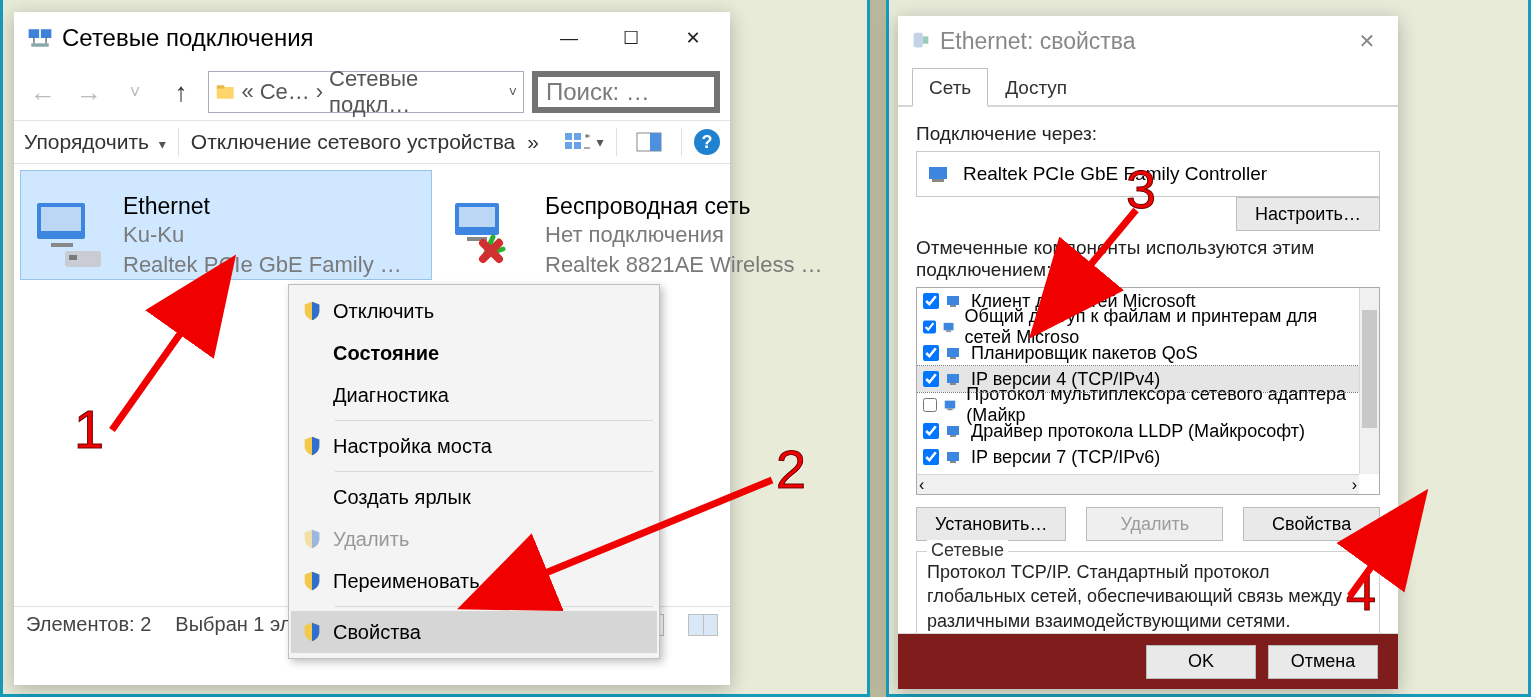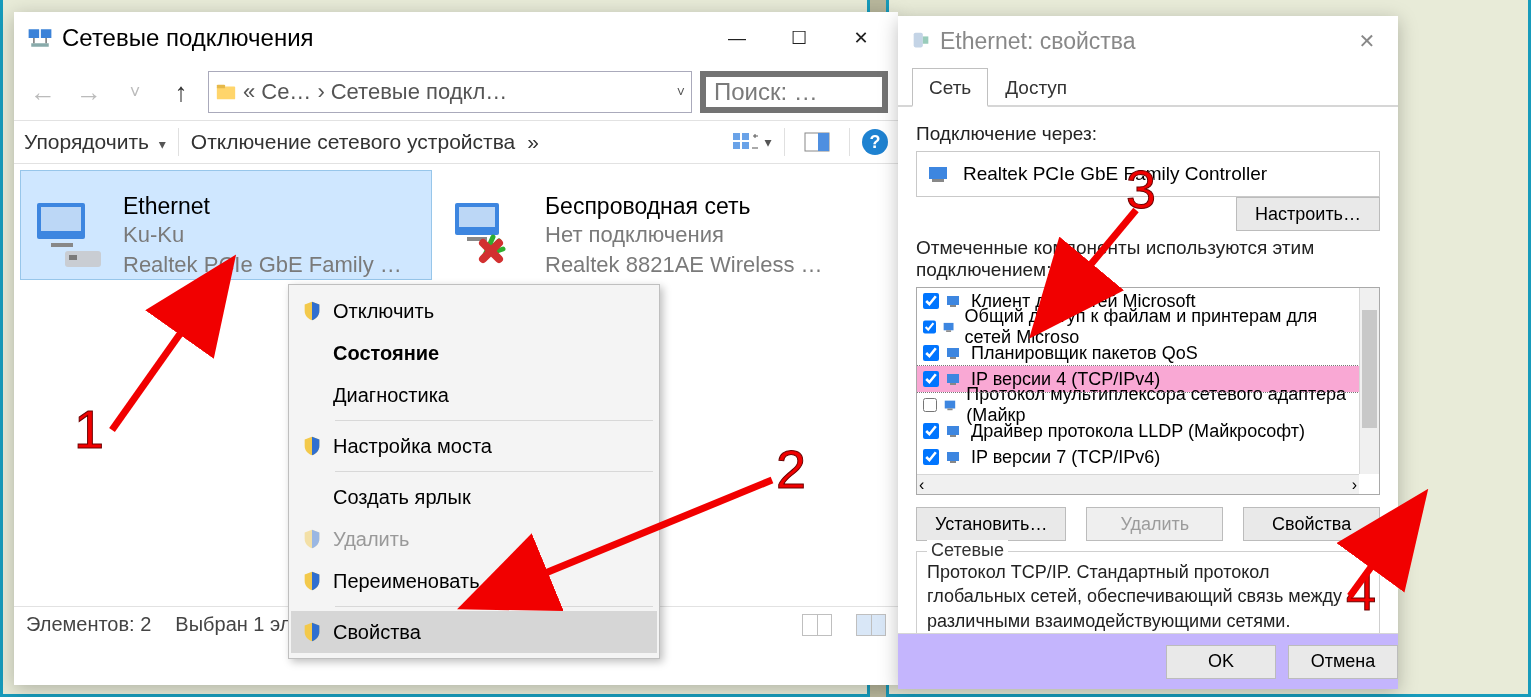--- a/index.html
+++ b/index.html
@@ -3,21 +3,21 @@
 <meta charset="utf-8">
 <style>
   * { box-sizing: border-box; margin: 0; padding: 0; font-family: "Segoe UI", Tahoma, sans-serif; }
   body { background: #b8b79c; width: 1531px; height: 697px; position: relative; overflow: hidden; }
   .panel-bg-left, .panel-bg-right { position: absolute; height: 697px; background: #e8ebd8; border: 3px solid #179bbb; }
   .panel-bg-left { left: 0; top: 0; width: 870px; border-top: none; padding-top: 4px;}
   .panel-bg-right { left: 886px; top: 0; width: 645px; border-top:none; padding-top:4px;}
 
   
   .win { position: absolute; background:#fff; box-shadow: 0 4px 18px rgba(0,0,0,.25); }
-  .win-left { left: 14px; top: 12px; width: 884px; height: 673px; }
+  .win-left { left: 14px; top: 12px; width: 716px; height: 673px; }
 
   .titlebar { display:flex; align-items:center; height:52px; padding:0 6px 0 12px; }
   .titlebar .tico { width:28px; height:28px; margin-right:8px; }
   .titlebar .title { font-size:24px; color:#000; flex:1; }
   .win-btns { display:flex; gap:0; }
   .win-btn { width:62px; height:36px; display:flex; align-items:center; justify-content:center; font-size:18px; color:#222; }
   .addrbar { display:flex; align-items:center; height:56px; padding:0 10px; gap:8px; }
   .navarrow { width:38px; height:38px; display:flex; align-items:center; justify-content:center; color:#bbb; font-size:26px;}
   .navarrow.up{ color:#353535;}
   .addr { flex:1; height:42px; border:1px solid #aab; display:flex; align-items:center; padding:0 6px; gap:6px; font-size:22px; color:#555;}
@@ -63,30 +63,30 @@
   .dlg-body{ padding:10px 18px 6px 18px;}
   .lbl{ font-size:19px; color:#222; margin:6px 0 6px;}
   .adapter-box{ height:46px; border:1px solid #c9c9c9; display:flex; align-items:center; padding:0 10px; gap:10px; font-size:19px;}
   .btn{ height:34px; padding:0 18px; background:#e9e9e9; border:1px solid #bcbcbc; font-size:18px; display:inline-flex; align-items:center; justify-content:center;}
   .right-align{ display:flex; justify-content:flex-end; margin:0 0 6px;text-align:right;}
   .comp-list{ border:1px solid #a9a9a9; height:208px; position:relative; overflow:hidden;}
   .comp-scroll{ position:absolute; right:0; top:0; bottom:20px; width:20px; background:#f0f0f0; border-left:1px solid #d6d6d6;}
   .comp-scroll .sbar{ position:absolute; left:2px; right:2px; top:22px; height:118px; background:#c8c8c8;}
   .comp-hscroll{ position:absolute; left:0; right:20px; bottom:0; height:20px; background:#f0f0f0; border-top:1px solid #d6d6d6; display:flex; align-items:center; justify-content:space-between; padding:0 2px;}
   .comp-row{ height:26px; display:flex; align-items:center; padding:0 6px; gap:6px; font-size:18px;}
-  .comp-row.selected{ background:#f9a8d4; outline:1px dotted #777;}
+  .comp-row.selected{ background:#e5e5e5; outline:1px dotted #777;}
   .comp-row input{ width:16px;height:16px;}
   .comp-rows{ position:absolute; left:0; top:0; right:20px;}
   .triple-btns{ display:flex; gap:20px; margin:12px 0 10px;}
   .triple-btns .btn{ flex:1; text-align:center; justify-content:center;}
   .triple-btns .btn.disabled{ color:#9c9c9c; background:#efefef;}
   .desc-box{ border:1px solid #cfcfcf; padding:8px 10px 16px; position:relative;}
   .desc-box .legend{ position:absolute; top:-12px; left:10px; background:#fff; padding:0 4px; font-size:18px; color:#333;}
   .desc-box .desc{ font-size:18px; color:#222; line-height:1.35;}
-  .dlg-footer{ position:absolute; left:0; right:0; bottom:0; height:56px; background:#c4b5fd; border-top:1px solid #d6d6d6; display:flex; align-items:center; justify-content:flex-end; gap:12px; padding:0 0;}
+  .dlg-footer{ position:absolute; left:0; right:0; bottom:0; height:56px; background:#7f1d1d; border-top:1px solid #d6d6d6; display:flex; align-items:center; justify-content:flex-end; gap:12px; padding:0 20px;}
 
   
   .anum{ position:absolute; font-family: Impact, "Arial Black", sans-serif; font-size:54px; color:#f10000; -webkit-text-stroke:1px #6a0000; text-shadow:1px 1px 0 #fff;}
   svg.overlay{ position:absolute; left:0; top:0; pointer-events:none; }
 
   .chev{font-size:14px;color:#555;margin-left:4px;}
 </style>
 </head>
 <body>
 

